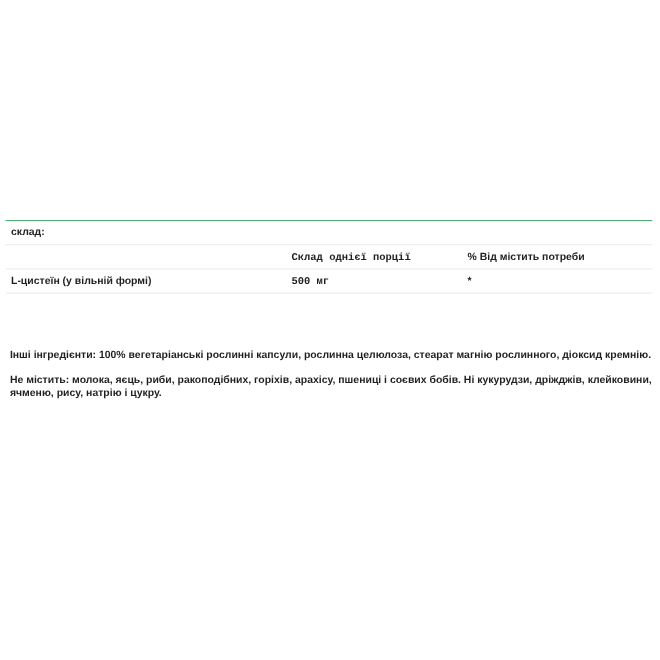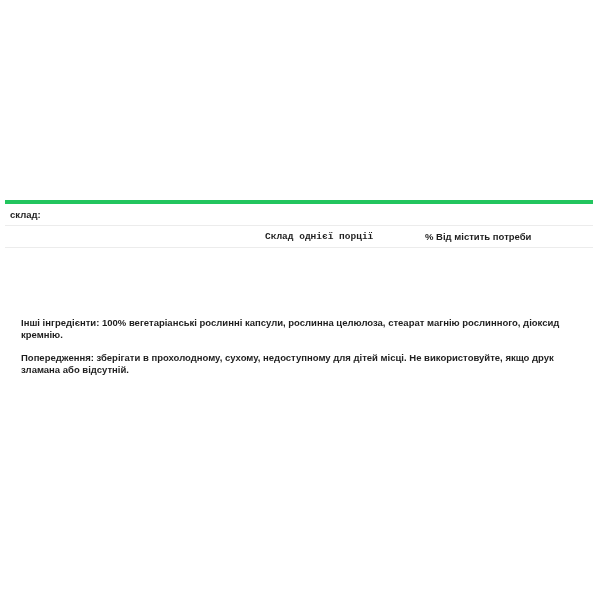--- a/index.html
+++ b/index.html
@@ -17,21 +17,21 @@
     }
     .facts {
       position: absolute;
       left: 5px;
       top: 200px;
       width: 588px;
     }
     .facts-table {
       width: 100%;
       border-collapse: collapse;
-      border-top: 4px solid #22c55e;
+      border-top: 1px solid #22c55e;
     }
     .facts-table td {
       height: 21px;
       padding: 0 0 0 5px;
       border-bottom: 1px solid #ececec;
       font-size: 9.5px;
       font-weight: bold;
       vertical-align: middle;
       white-space: nowrap;
     }
@@ -41,37 +41,42 @@
     .notes {
       position: absolute;
       left: 5px;
       top: 317px;
       width: 588px;
       font-size: 9.5px;
       font-weight: bold;
       line-height: 12px;
     }
     .notes p {
-      margin: 0 0 11px 16px;
+      margin: 0 0 11px 4px;
     }
   </style>
 </head>
 <body>
 
 <div class="facts">
   <table class="facts-table">
     <tbody>
       <tr>
         <td colspan="3">склад:</td>
       </tr>
       <tr>
         <td class="col-name"></td>
         <td class="col-amount">Склад однієї порції</td>
         <td class="col-dv">% Від містить потреби</td>
       </tr>
+      <tr>
+        <td class="col-name">L-цистеїн (у вільній формі)</td>
+        <td class="col-amount">500 мг</td>
+        <td class="col-dv">*</td>
+      </tr>
     </tbody>
   </table>
 </div>
 
 <div class="notes">
   <p>Інші інгредієнти: 100% вегетаріанські рослинні капсули, рослинна целюлоза, стеарат магнію рослинного, діоксид кремнію.</p>
-  <p>Попередження: зберігати в прохолодному, сухому, недоступному для дітей місці. Не використовуйте, якщо друк зламана або відсутній.</p>
+  <p>Не містить: молока, яєць, риби, ракоподібних, горіхів, арахісу, пшениці і соєвих бобів. Ні кукурудзи, дріжджів, клейковини, ячменю, рису, натрію і цукру.</p>
 </div>
 
 </body></html>

